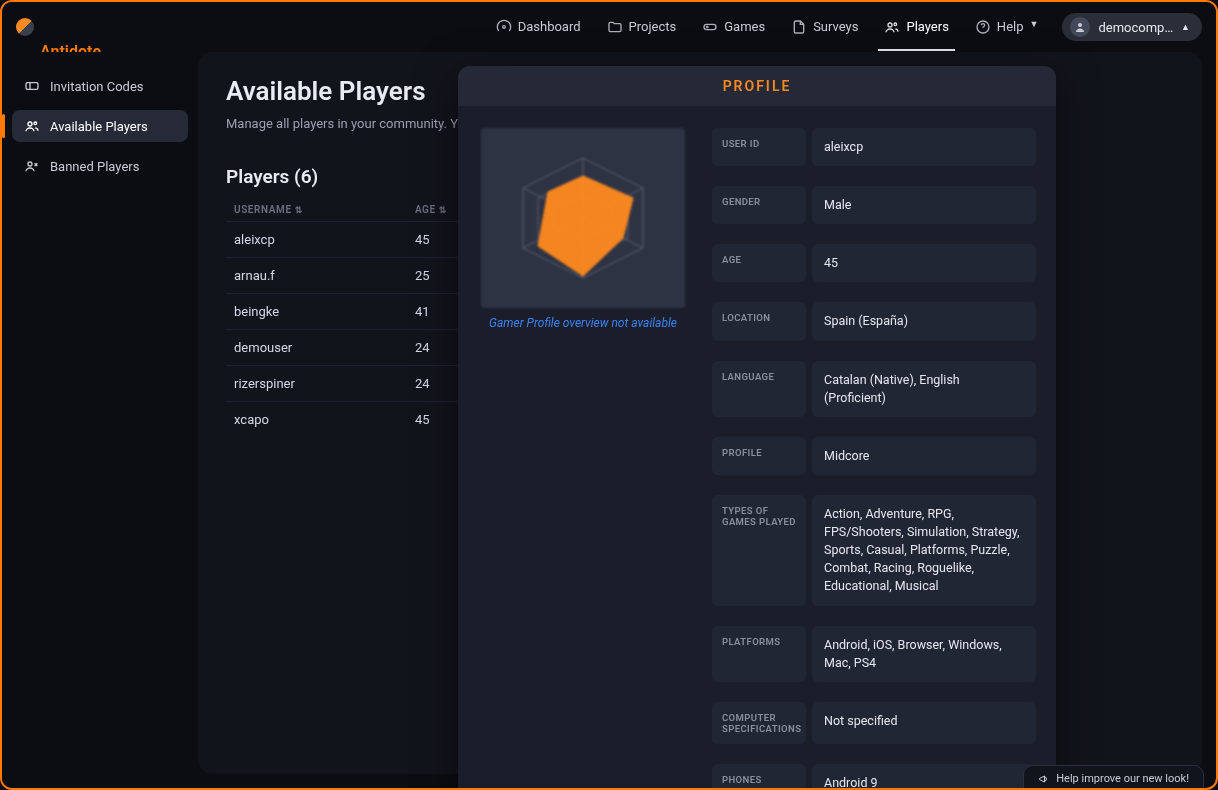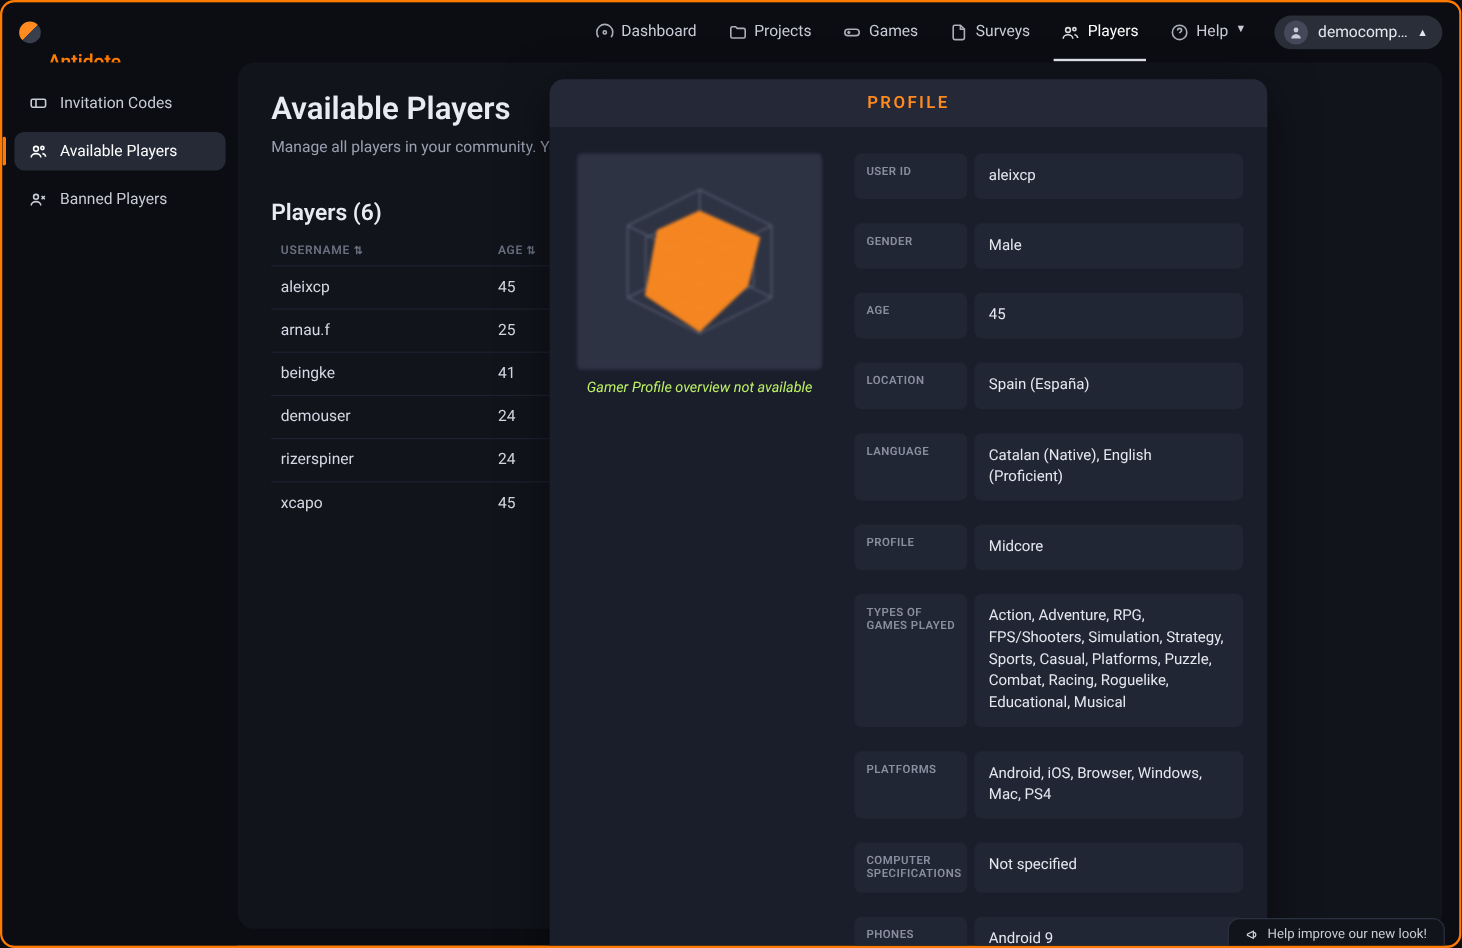--- a/index.html
+++ b/index.html
@@ -110,21 +110,21 @@
     text-align:center; font-size:14px; letter-spacing:2px; font-weight:600;
     padding:12px; border-radius:12px 12px 0 0;
   }
   .modal-body { display:flex; gap:24px; padding:22px 20px 8px 20px; }
   .left-col { width:210px; text-align:center; }
   .radar-box {
     width:204px; height:180px; background:#2e3344; border-radius:4px;
     position:relative; filter: blur(1.2px); margin:0 auto;
   }
   .radar-box svg { width:100%; height:100%; }
-  .radar-caption { color:#bef264; font-style:italic; font-size:12px; margin-top:8px; }
+  .radar-caption { color:#3b82f6; font-style:italic; font-size:12px; margin-top:8px; }
   .right-col { flex:1; display:flex; flex-direction:column; gap:20px; }
   .kv-row { display:flex; gap:6px; }
   .kv-key {
     width:94px; background:#212634; border-radius:6px;
     padding:10px 10px; color:#8a8f9f; font-size:9.5px; letter-spacing:0.4px;
     font-weight:600;
   }
   .kv-val {
     flex:1; background:#212634; border-radius:6px;
     padding:10px 12px; color:#e5e7ef; font-size:12.5px; line-height:1.45;

